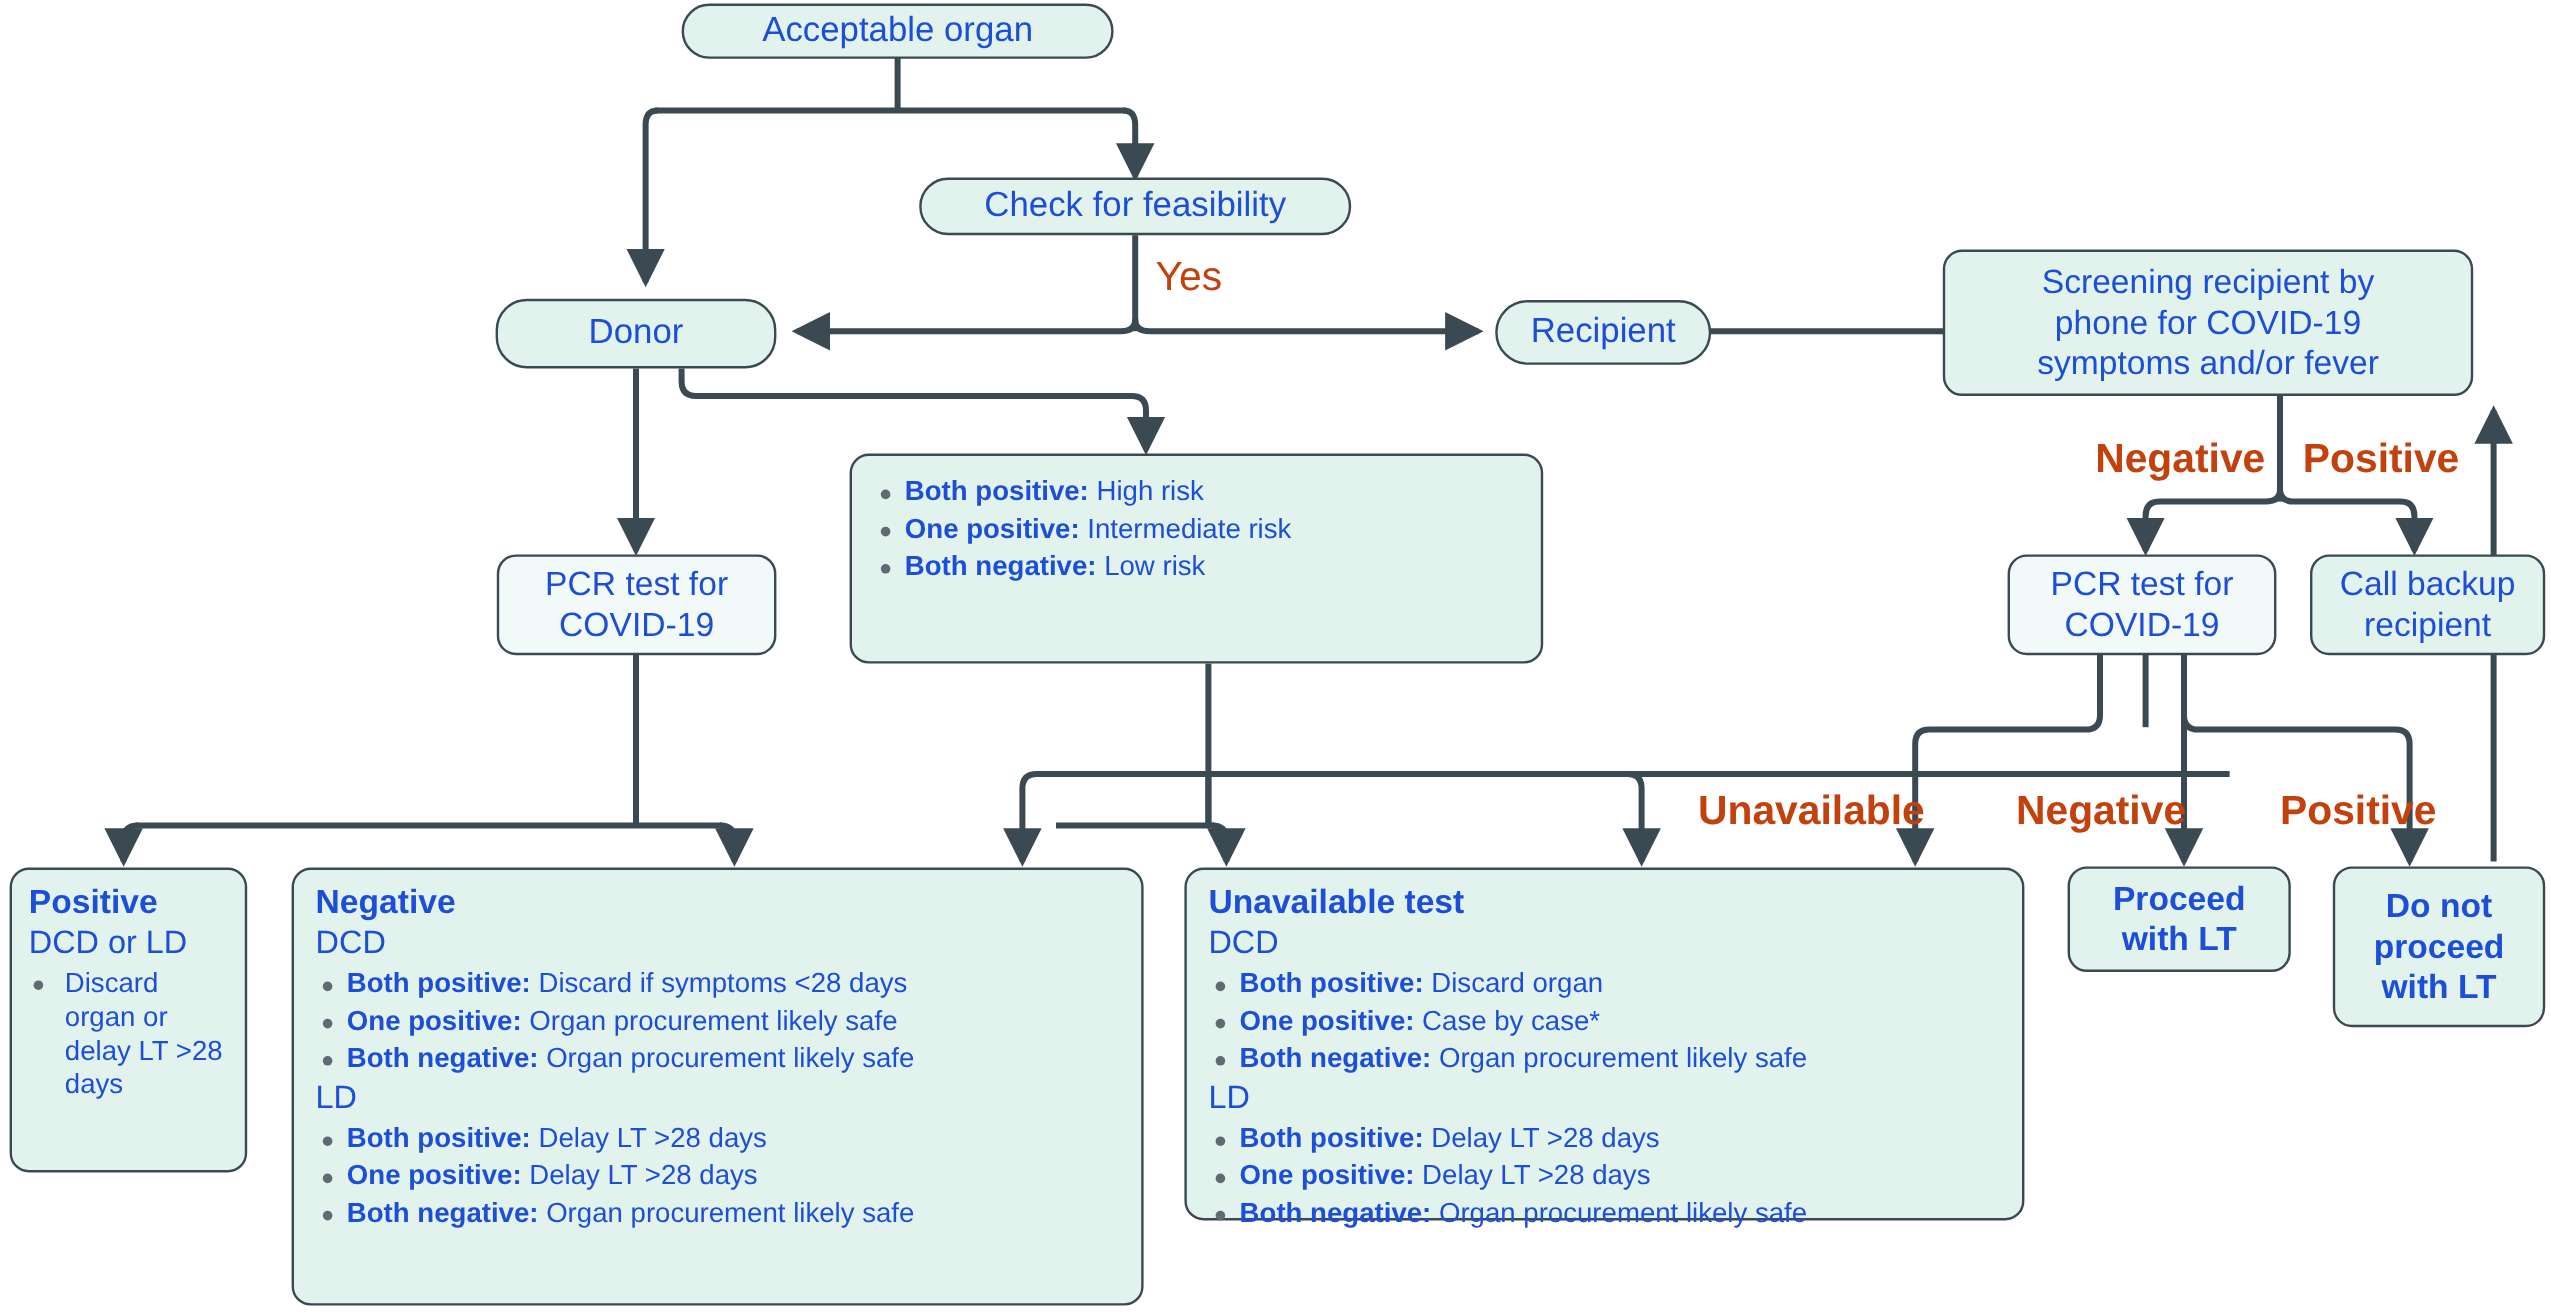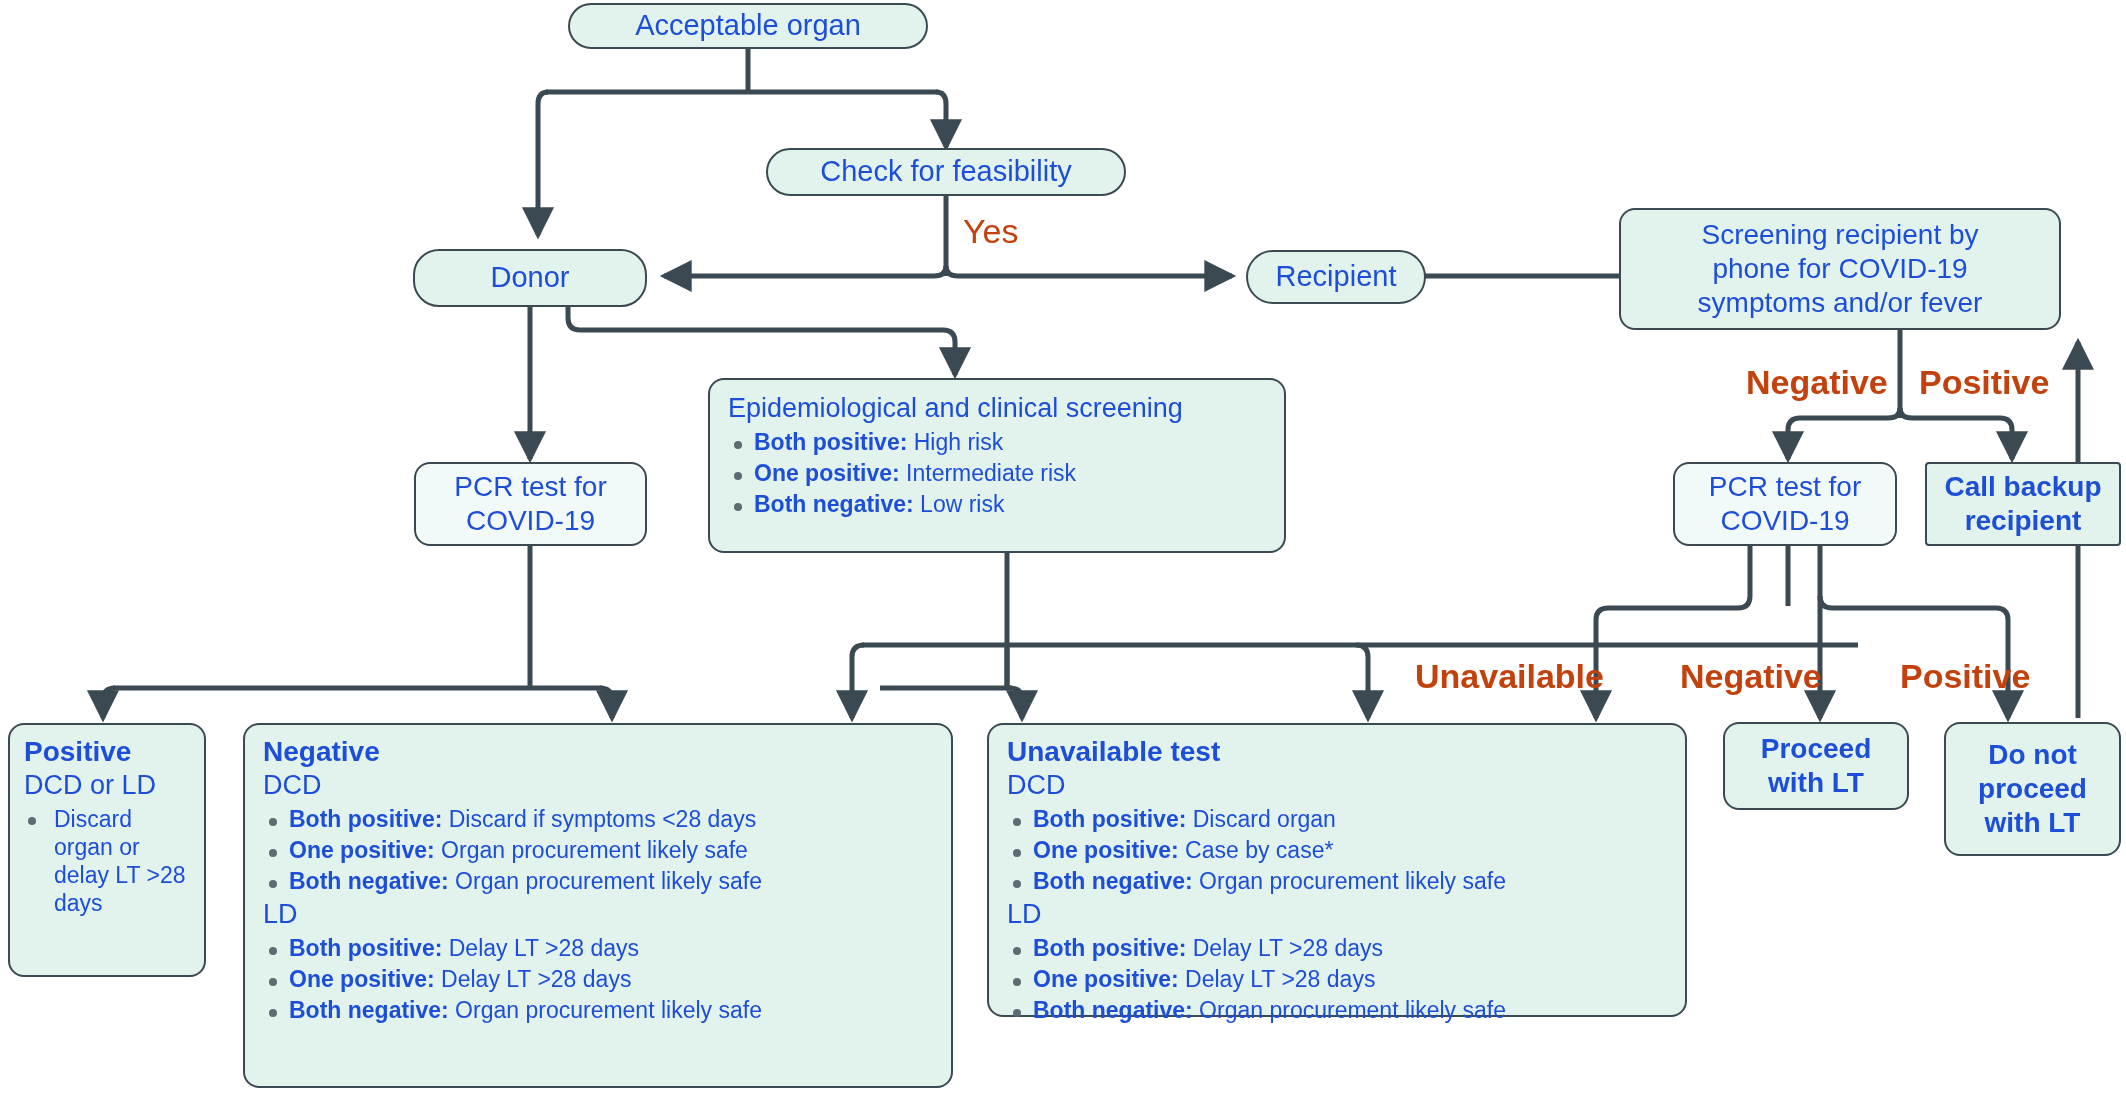--- a/index.html
+++ b/index.html
@@ -169,21 +169,21 @@
     </div>
   </div>
 
   <div class="node pale t-lg" style="left:1673px;top:462px;width:224px;height:84px;border-radius:16px;">
     <div class="inner">
       <div>PCR test for</div>
       <div>COVID-19</div>
     </div>
   </div>
 
-  <div class="node t-lg" style="left:1925px;top:462px;width:196px;height:84px;border-radius:4px;font-weight:bold;">
+  <div class="node t-lg" style="left:1925px;top:462px;width:196px;height:84px;border-radius:16px;">
     <div class="inner">
       <div>Call backup</div>
       <div>recipient</div>
     </div>
   </div>
 
   <div class="node t-lg b" style="left:1723px;top:722px;width:186px;height:88px;border-radius:16px;">
     <div class="inner">
       <div>Proceed</div>
       <div>with LT</div>
@@ -193,21 +193,20 @@
   <div class="node t-lg b" style="left:1944px;top:722px;width:177px;height:134px;border-radius:16px;">
     <div class="inner">
       <div>Do not</div>
       <div>proceed</div>
       <div>with LT</div>
     </div>
   </div>
 
   <div class="node leftal" style="left:708px;top:378px;width:578px;height:175px;border-radius:16px;">
     <div class="inner">
-      <span class="sub">Epidemiological and clinical screening</span>
       <ul class="bl">
         <li>
           <b>Both positive:</b><span> High risk</span>
         </li>
         <li>
           <b>One positive:</b><span> Intermediate risk</span>
         </li>
         <li>
           <b>Both negative:</b><span> Low risk</span>
         </li>

